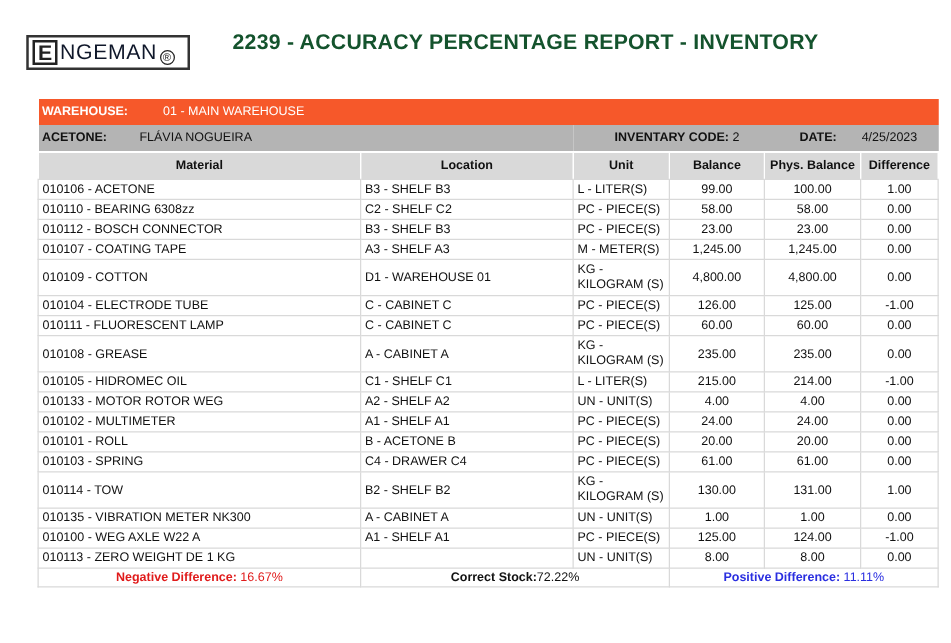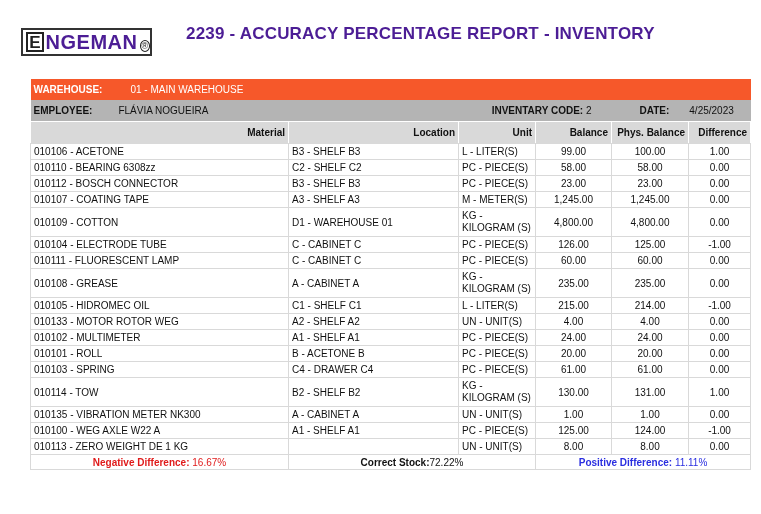--- a/index.html
+++ b/index.html
@@ -1,27 +1,27 @@
 <!DOCTYPE html>
 <html><head>
 <meta charset="utf-8">
 <style>
   html,body{margin:0;padding:0;background:#fff;}
   body{width:761px;height:514px;position:relative;font-family:"Liberation Sans","DejaVu Sans",sans-serif;color:#111;overflow:hidden;}
   .logo{position:absolute;left:21px;top:28px;width:131px;height:28px;border:2px solid #333;box-sizing:border-box;display:flex;align-items:center;background:#fff;}
   .logo .e{width:20px;height:20px;margin-left:3px;border:2px solid #222;box-sizing:border-box;display:flex;align-items:center;justify-content:center;font-weight:bold;font-size:17px;line-height:1;color:#222;}
-  .logo .rest{font-weight:bold;font-size:20px;letter-spacing:0.5px;margin-left:2px;color:#4c1d95;}
+  .logo .rest{font-weight:normal;font-size:17px;letter-spacing:0.5px;margin-left:2px;color:#0f172a;}
   .logo .reg{font-size:9px;border:1px solid #222;border-radius:50%;width:10px;height:10px;display:flex;align-items:center;justify-content:center;margin-left:2px;margin-top:8px;}
-  .title{position:absolute;left:186px;top:24px;font-size:17px;font-weight:bold;color:#4c1d95;letter-spacing:0.2px;}
+  .title{position:absolute;left:186px;top:24px;font-size:17px;font-weight:bold;color:#14532d;letter-spacing:0.2px;}
   table{position:absolute;left:30px;top:79px;width:720px;border-collapse:collapse;font-size:10px;table-layout:fixed;}
   td,th{border:1px solid #d9d9d9;padding:0 3px;height:15px;white-space:nowrap;overflow:hidden;}
   .wh td{background:#f6582a;color:#fff;height:21px;border:none;}
   .wh b{font-weight:bold;}
   .emp td{background:#b4b4b4;height:21px;border:none;color:#111;}
-  .hdr th{background:#d9d9d9;font-weight:bold;height:21px;border:1px solid #fff;border-bottom:1px solid #d9d9d9;text-align:right;}
+  .hdr th{background:#d9d9d9;font-weight:bold;height:21px;border:1px solid #fff;border-bottom:1px solid #d9d9d9;}
   .c{text-align:center;}
   .tall td{height:28px;}
   .wrap{white-space:normal;line-height:12px;margin-top:48px;}
   .neg{color:#e01b1b;}
   .pos{color:#2a2ee0;}
   .foot td{height:14px;}
 </style>
 </head>
 <body>
 
@@ -39,21 +39,21 @@
       <col style="width:77px">
       <col style="width:76px">
       <col style="width:77px">
       <col style="width:62px">
   </colgroup>
   <tbody>
       <tr class="wh">
     <td colspan="6"><b>WAREHOUSE:</b><span style="display:inline-block;width:28px"></span><span>01 - MAIN WAREHOUSE</span></td>
   </tr>
   <tr class="emp">
-    <td colspan="2"><b>EMPLOYEE:</b><span style="display:inline-block;width:26px"></span><span>FLÁVIA NOGUEIRA</span></td>
+    <td colspan="2"><b>ACETONE:</b><span style="display:inline-block;width:26px"></span><span>FLÁVIA NOGUEIRA</span></td>
     <td colspan="2" style="text-align:right;padding-right:20px"><b>INVENTARY CODE:</b> <span>2</span></td>
     <td colspan="2" style="padding-left:28px"><b>DATE:</b><span style="display:inline-block;width:20px"></span><span>4/25/2023</span></td>
   </tr>
   <tr class="hdr">
     <th>Material</th>
     <th>Location</th>
     <th>Unit</th>
     <th>Balance</th>
     <th>Phys. Balance</th>
     <th>Difference</th>

